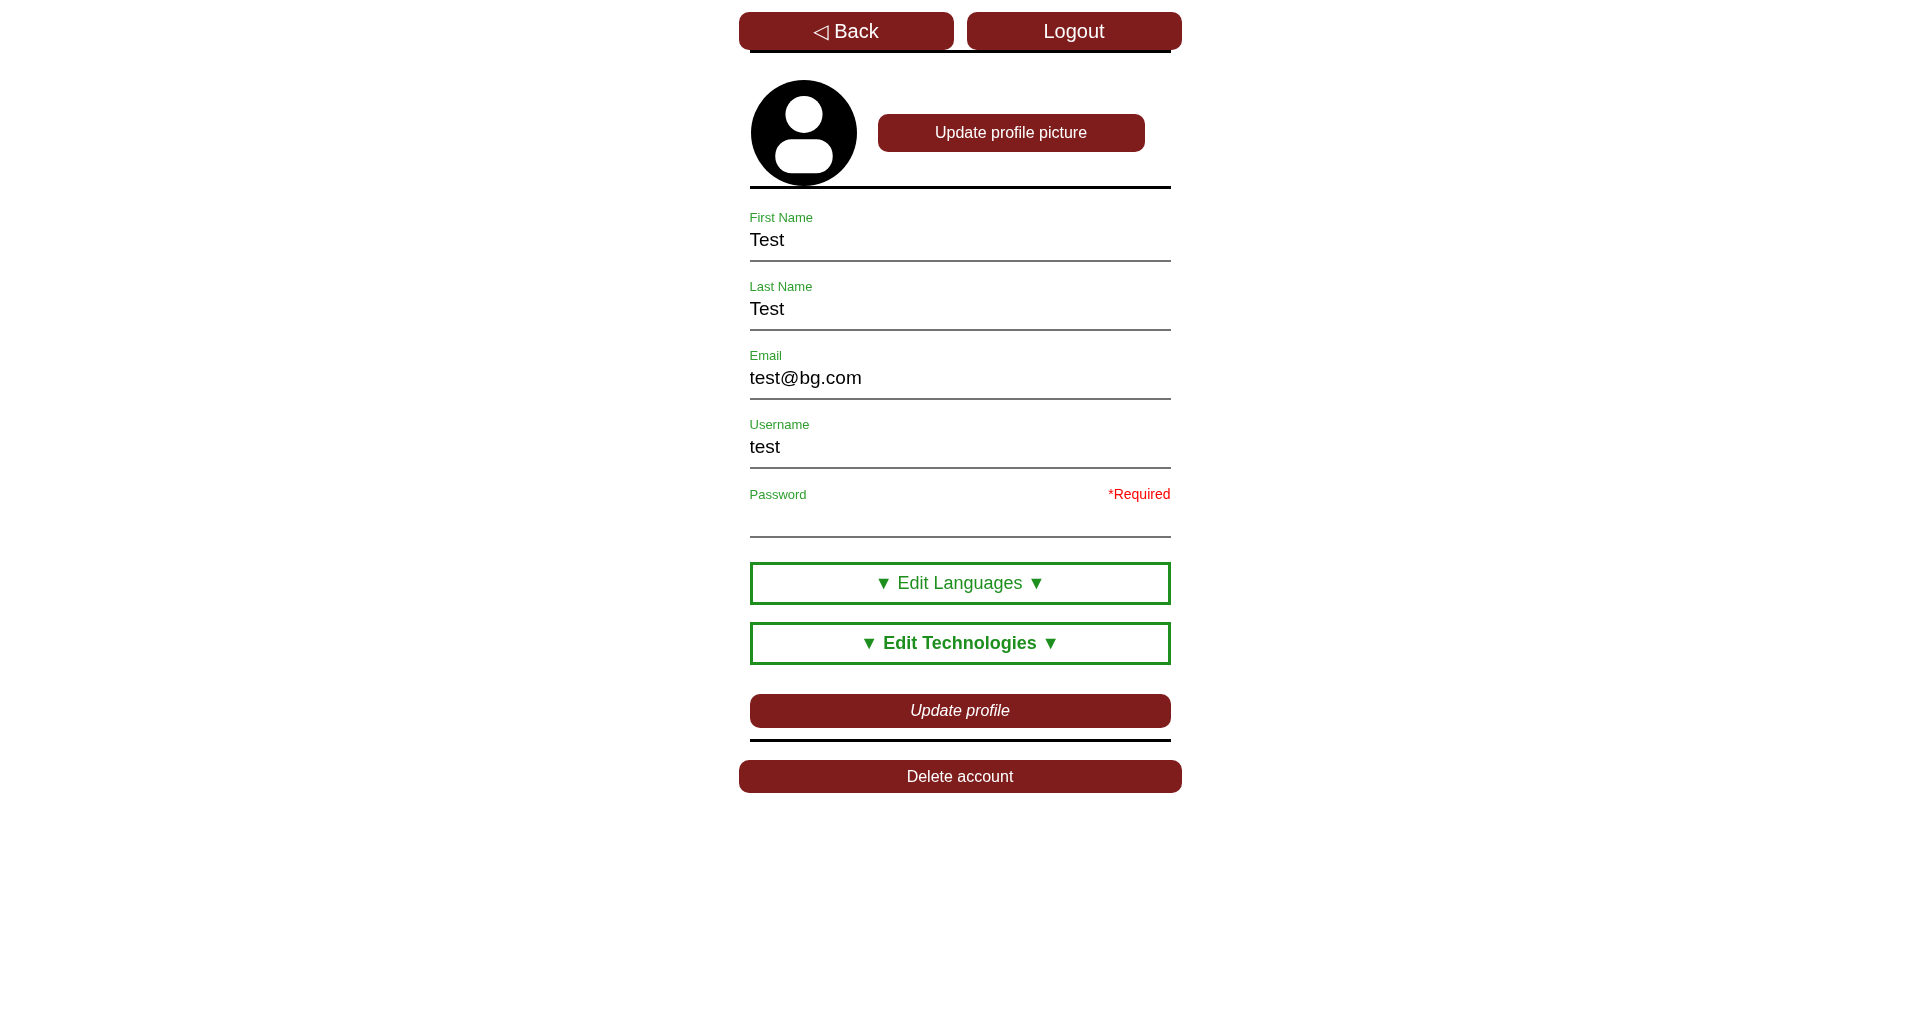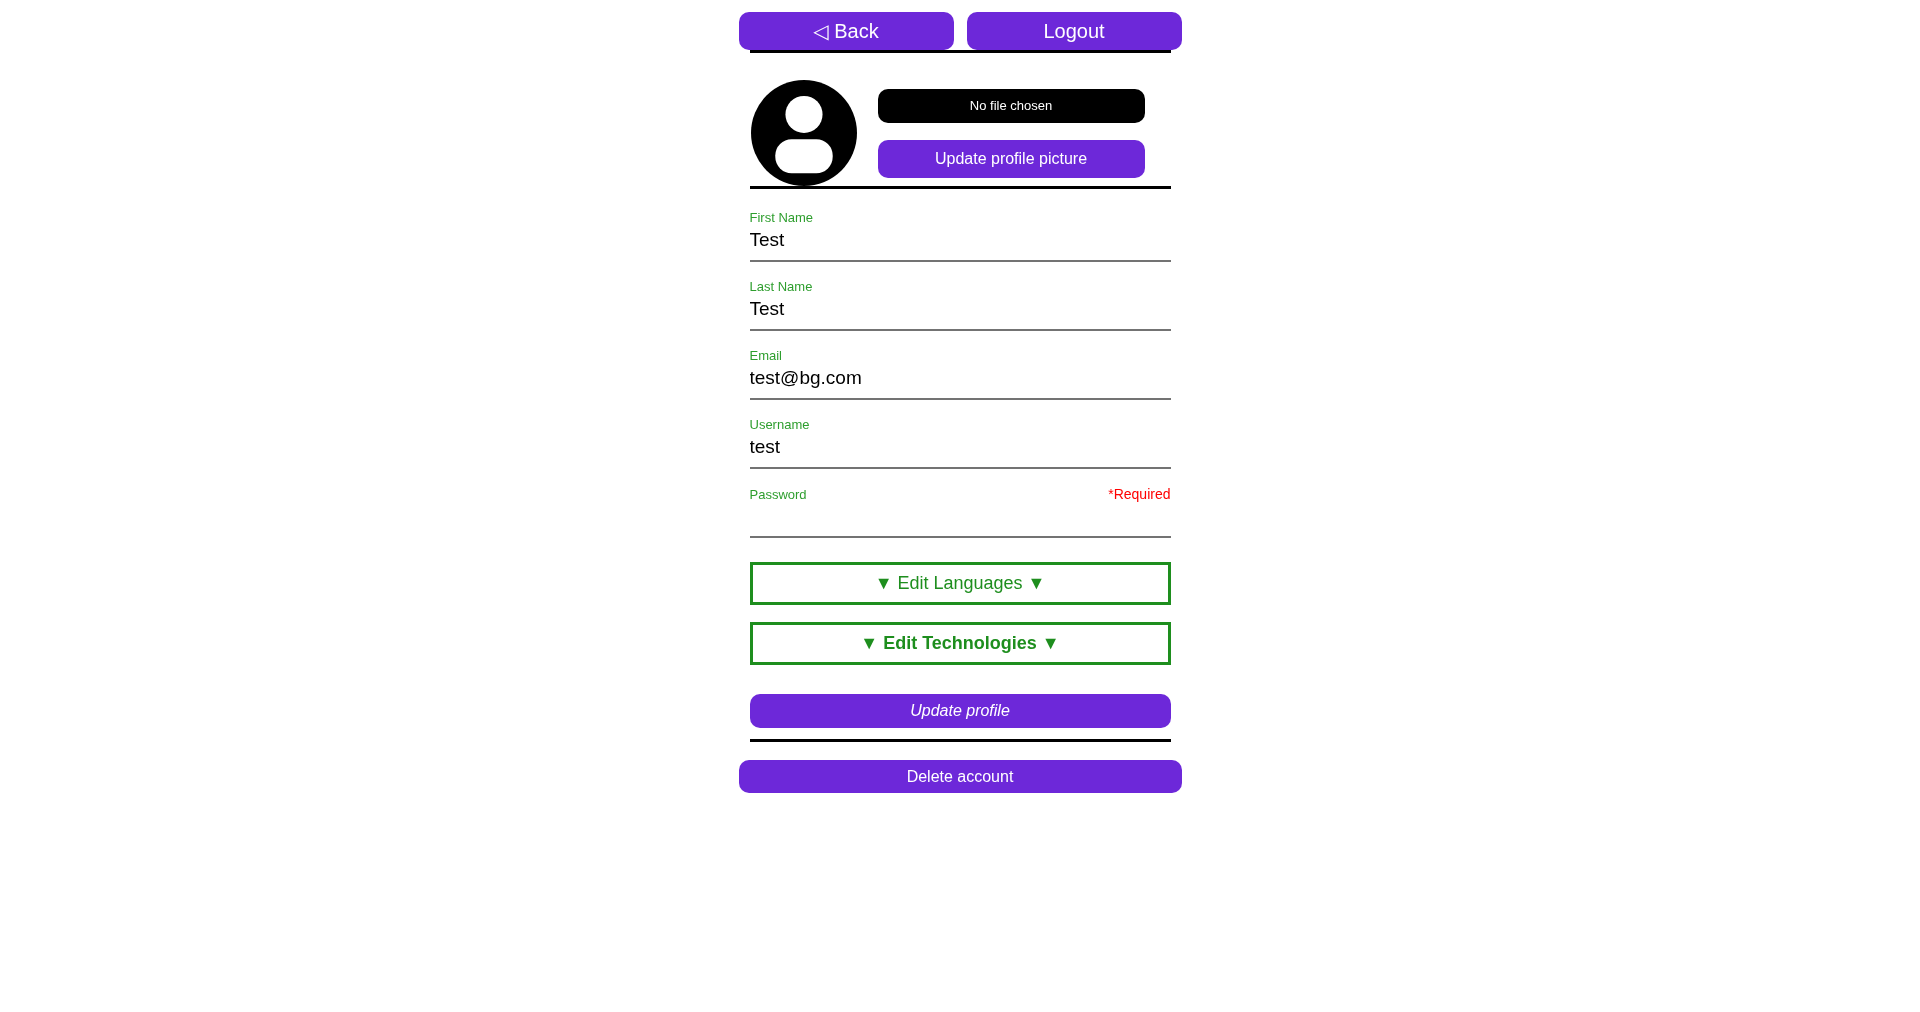--- a/index.html
+++ b/index.html
@@ -6,21 +6,21 @@
   .page {
     width: 1920px; height: 1012px; overflow: hidden; background: #ffffff;
     font-family: "Liberation Sans", sans-serif; position: relative;
   }
   .container { width: 443px; margin: 0 auto; padding-top: 12px; }
 
   button { font-family: inherit; cursor: pointer; }
 
   .top-row { display: flex; gap: 13px; }
   .btn-black {
-    background: #6d28d9; color: #ffffff; border: none; border-radius: 10px;
+    background: #7f1d1d; color: #ffffff; border: none; border-radius: 10px;
     display: inline-flex; align-items: center; justify-content: center;
   }
   .top-btn { flex: 1; height: 38px; font-size: 20px; }
 
   hr.divider { border: none; border-top: 3px solid #000000; width: 421px; margin: 0 auto; }
   .d1 { margin-top: 23px; }
   .d2 { margin-top: 31px; }
   .d3 { margin-top: 19px; }
 
   .avatar-row { display: flex; align-items: center; margin-top: 27px; padding-left: 12px; }
@@ -68,21 +68,20 @@
 
     <div class="avatar-row">
       <span class="avatar">
         <svg width="106" height="106" viewBox="0 0 24 24" aria-hidden="true">
           <circle cx="12" cy="12" r="12" fill="#000000"></circle>
           <circle cx="12" cy="7.8" r="4.2" fill="#ffffff"></circle>
           <rect x="5.5" y="13.4" width="13" height="7.7" rx="3.7" fill="#ffffff"></rect>
         </svg>
       </span>
       <div class="upload-col">
-        <div class="file-chip">No file chosen</div>
         <button type="button" class="btn-black update-pic">Update profile picture</button>
       </div>
     </div>
 
     <hr class="divider d2">
 
     <form class="profile-form">
 
       <div class="field first">
         <div class="label-row">

